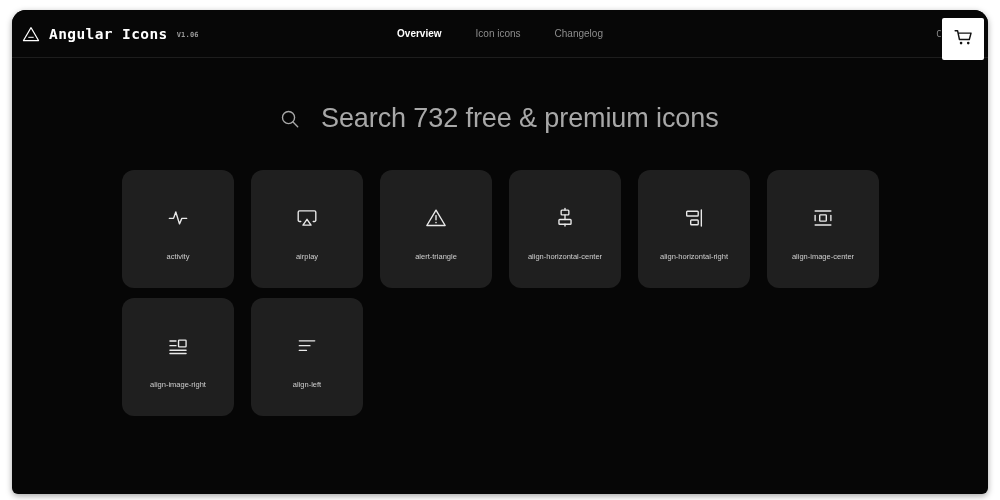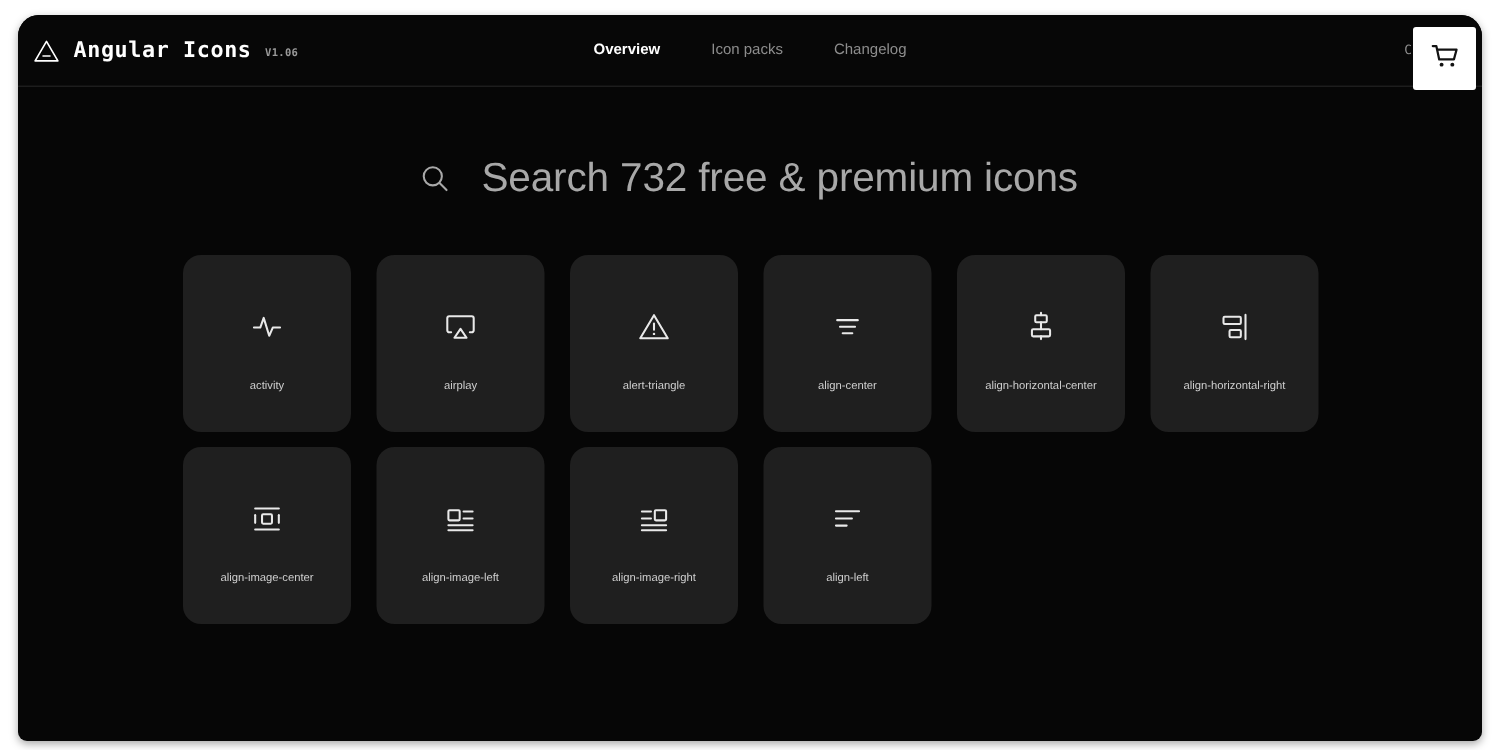--- a/index.html
+++ b/index.html
@@ -186,21 +186,21 @@
           <path d="M9 1.6 L16.6 14.6 L1.4 14.6 Z" stroke="#ffffff" stroke-width="1.1" stroke-linejoin="round"></path>
           <path d="M6.3 11.3 H11.7" stroke="#ffffff" stroke-width="1"></path>
         </svg>
       </span>
       <span id="brand-name">Angular Icons</span>
       <span id="brand-version">V1.06</span>
     </div>
 
     <nav id="main-nav">
       <a class="nav-link active">Overview</a>
-      <a class="nav-link">Icon packs</a>
+      <a class="nav-link">Icon icons</a>
       <a class="nav-link">Changelog</a>
     </nav>
 
     <div id="header-right">
       <span id="created-by">Created b</span>
       <button id="cart-button">
         <span>
           <svg width="21" height="21" viewBox="0 0 24 24" fill="none">
             <path d="M2.5 4.2 H5.2 L7.4 14.4 H18.6 L20.6 7.0 H6.1" stroke="#131313" stroke-width="1.7" stroke-linecap="round" stroke-linejoin="round"></path>
             <circle cx="9.2" cy="18.4" r="1.5" fill="#131313"></circle>
@@ -246,30 +246,20 @@
       <div class="icon-card-glyph">
         <svg width="22" height="22" viewBox="0 0 24 24" fill="none">
           <path d="M12 3.4 L22 20.2 H2 Z" stroke="#e9e9e9" stroke-width="1.5" stroke-linejoin="round"></path>
           <path d="M12 9.4 V14.0" stroke="#e9e9e9" stroke-width="1.5" stroke-linecap="round"></path>
           <circle cx="12" cy="17" r="0.9" fill="#e9e9e9"></circle>
         </svg>
       </div>
       <div class="icon-card-label">alert-triangle</div>
     </div>
 
-    <div class="icon-card">
-      <div class="icon-card-glyph">
-        <svg width="22" height="22" viewBox="0 0 24 24" fill="none" stroke="#e9e9e9" stroke-width="1.5" stroke-linecap="round">
-          <path d="M4.5 7 H19.5"></path>
-          <path d="M6.5 11.8 H17.5"></path>
-          <path d="M8.5 16.6 H15.5"></path>
-        </svg>
-      </div>
-      <div class="icon-card-label">align-center</div>
-    </div>
 
     <div class="icon-card">
       <div class="icon-card-glyph">
         <svg width="22" height="22" viewBox="0 0 24 24" fill="none" stroke="#e9e9e9" stroke-width="1.5" stroke-linejoin="round">
           <rect x="7.8" y="3.4" width="8.4" height="5.2" rx="0.9"></rect>
           <rect x="5.4" y="13.6" width="13.2" height="5.2" rx="0.9"></rect>
           <path d="M12 1.6 V3.4" stroke-linecap="round"></path>
           <path d="M12 8.6 V13.6" stroke-linecap="round"></path>
           <path d="M12 18.8 V20.8" stroke-linecap="round"></path>
         </svg>
@@ -295,32 +285,20 @@
           <rect x="8.4" y="8.6" width="7.2" height="6.8" rx="0.8"></rect>
           <path d="M3.4 4.4 H20.6" stroke-linecap="round"></path>
           <path d="M3.4 19.6 H20.6" stroke-linecap="round"></path>
           <path d="M3.4 9.2 V14.8" stroke-linecap="round"></path>
           <path d="M20.6 9.2 V14.8" stroke-linecap="round"></path>
         </svg>
       </div>
       <div class="icon-card-label">align-image-center</div>
     </div>
 
-    <div class="icon-card">
-      <div class="icon-card-glyph">
-        <svg width="22" height="22" viewBox="0 0 24 24" fill="none" stroke="#e9e9e9" stroke-width="1.5" stroke-linejoin="round">
-          <rect x="3.2" y="5.6" width="8.2" height="7.4" rx="0.8"></rect>
-          <path d="M14.2 6.6 H20.8" stroke-linecap="round"></path>
-          <path d="M14.2 11.6 H20.8" stroke-linecap="round"></path>
-          <path d="M3.2 16.6 H20.8" stroke-linecap="round"></path>
-          <path d="M3.2 20.2 H20.8" stroke-linecap="round"></path>
-        </svg>
-      </div>
-      <div class="icon-card-label">align-image-left</div>
-    </div>
 
     <div class="icon-card">
       <div class="icon-card-glyph">
         <svg width="22" height="22" viewBox="0 0 24 24" fill="none" stroke="#e9e9e9" stroke-width="1.5" stroke-linejoin="round">
           <rect x="12.6" y="5.6" width="8.2" height="7.4" rx="0.8"></rect>
           <path d="M3.2 6.6 H9.8" stroke-linecap="round"></path>
           <path d="M3.2 11.6 H9.8" stroke-linecap="round"></path>
           <path d="M3.2 16.6 H20.8" stroke-linecap="round"></path>
           <path d="M3.2 20.2 H20.8" stroke-linecap="round"></path>
         </svg>

